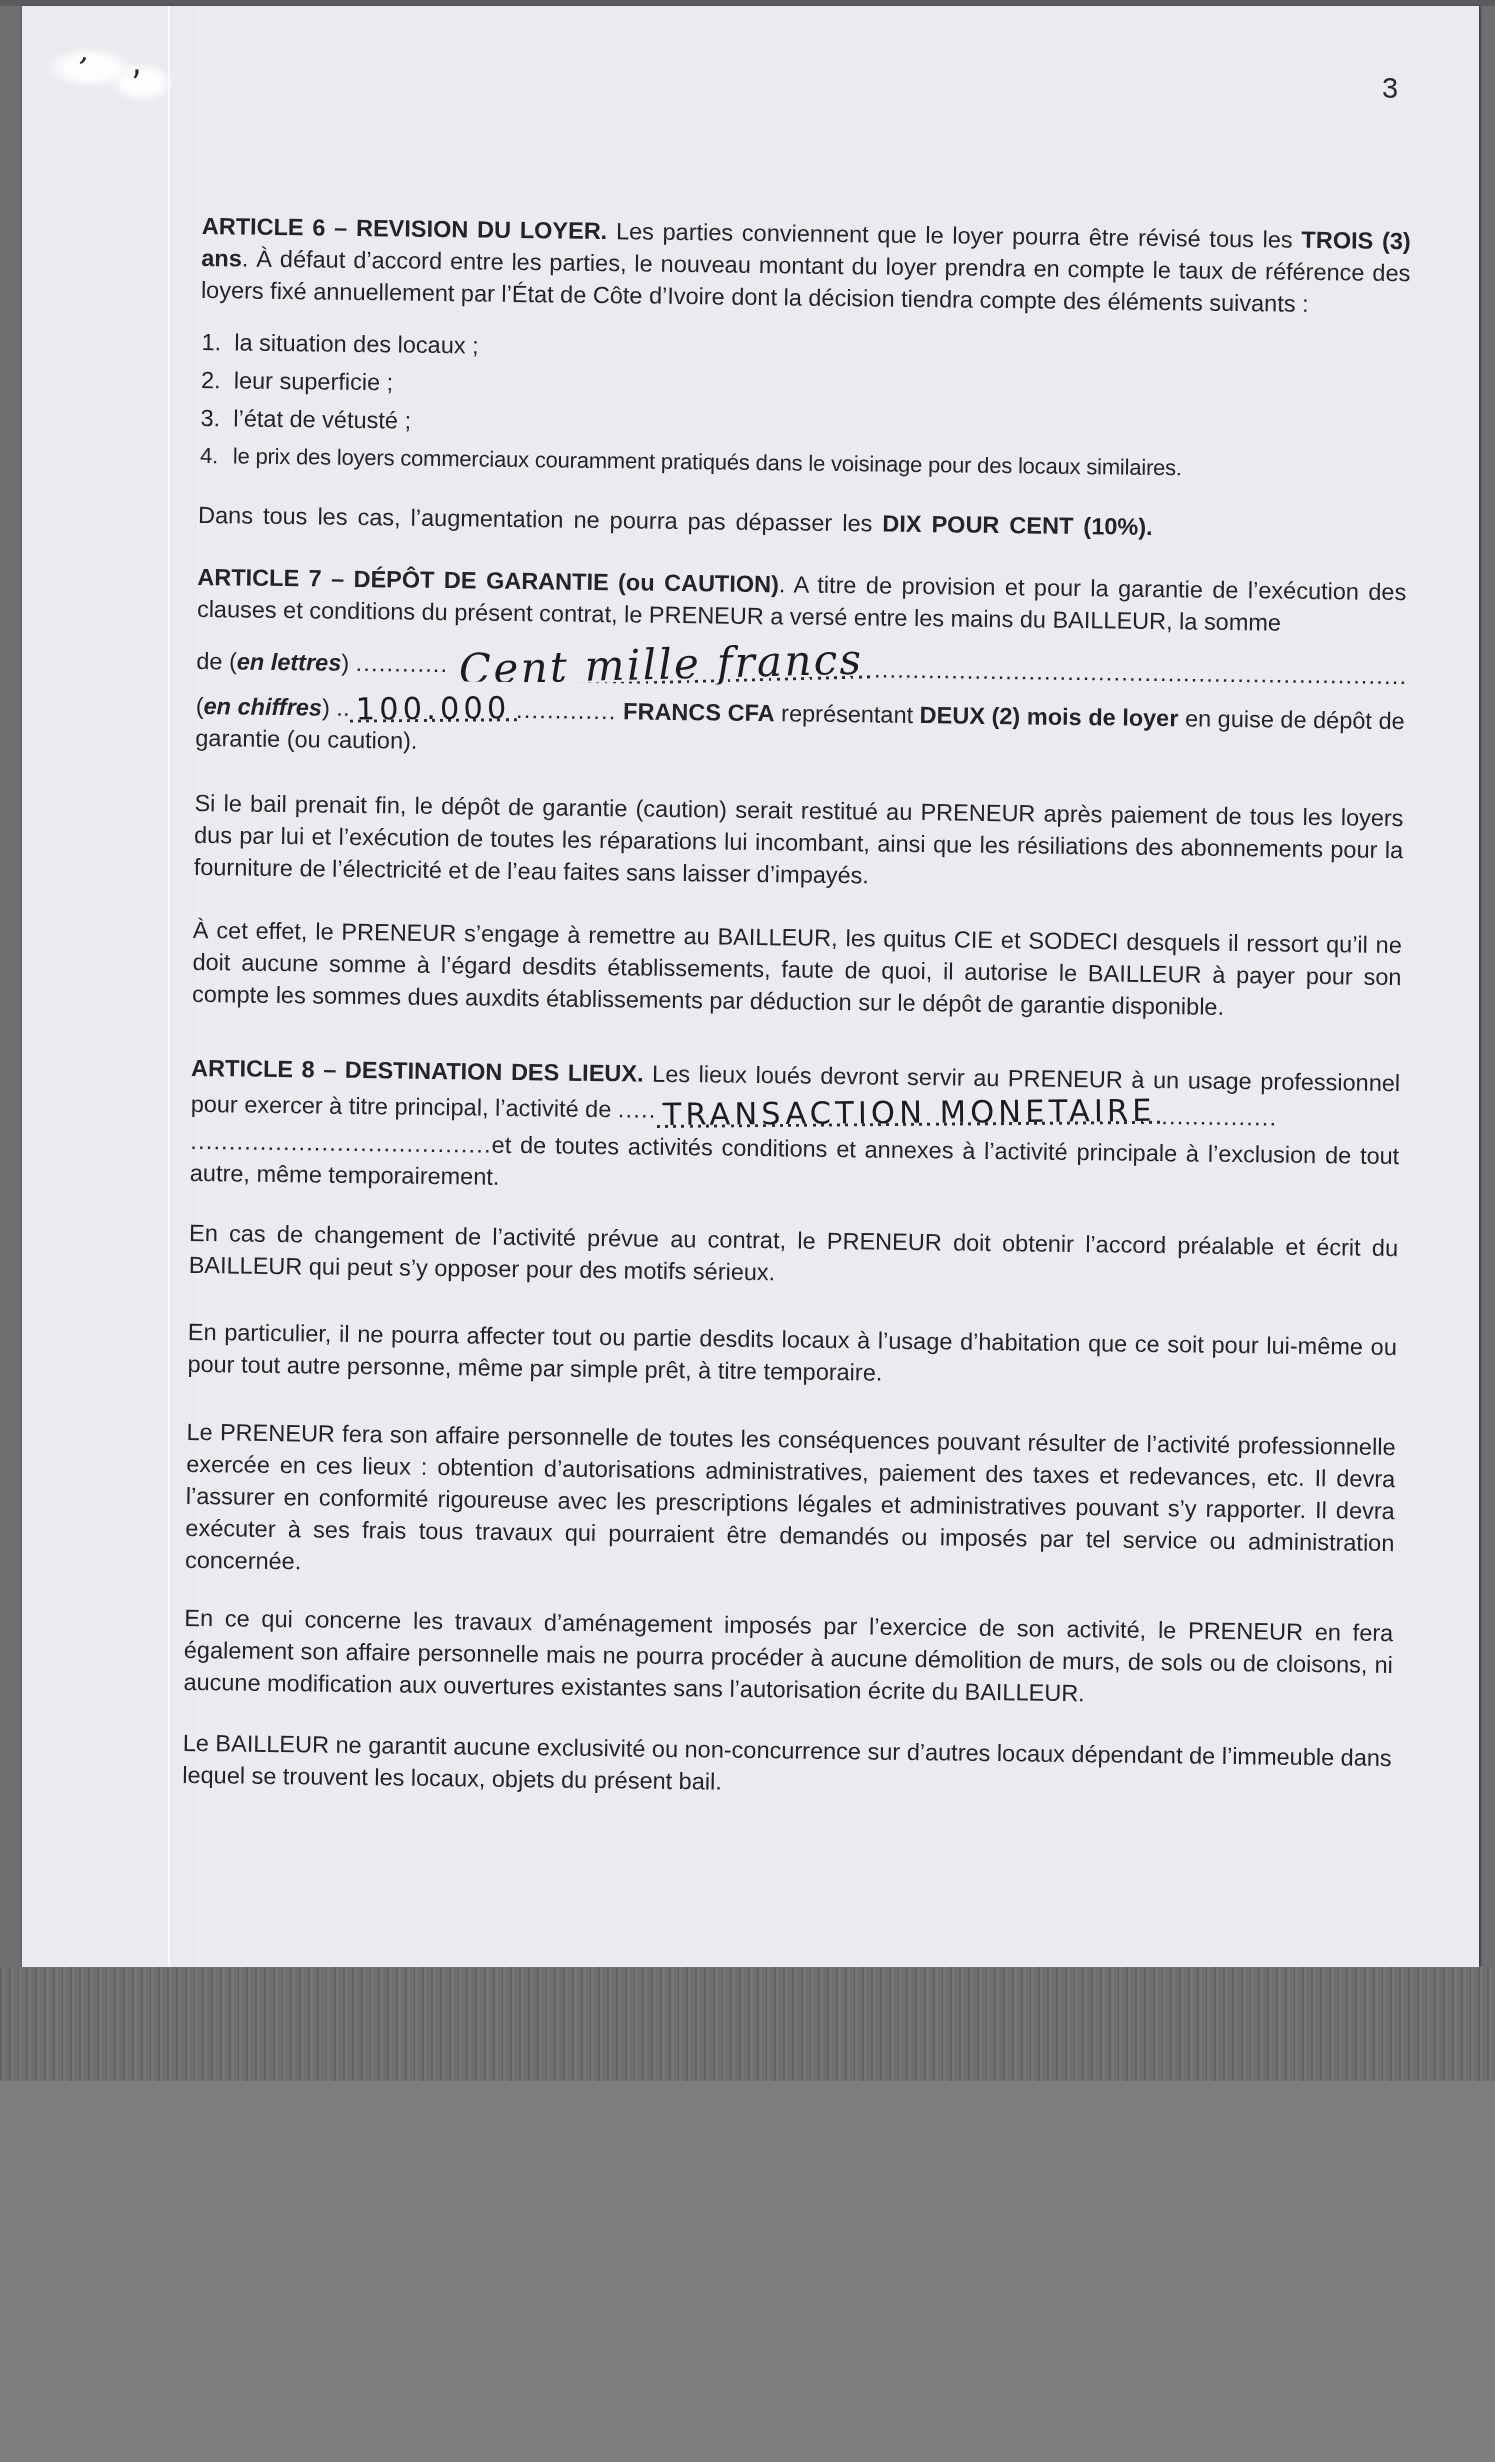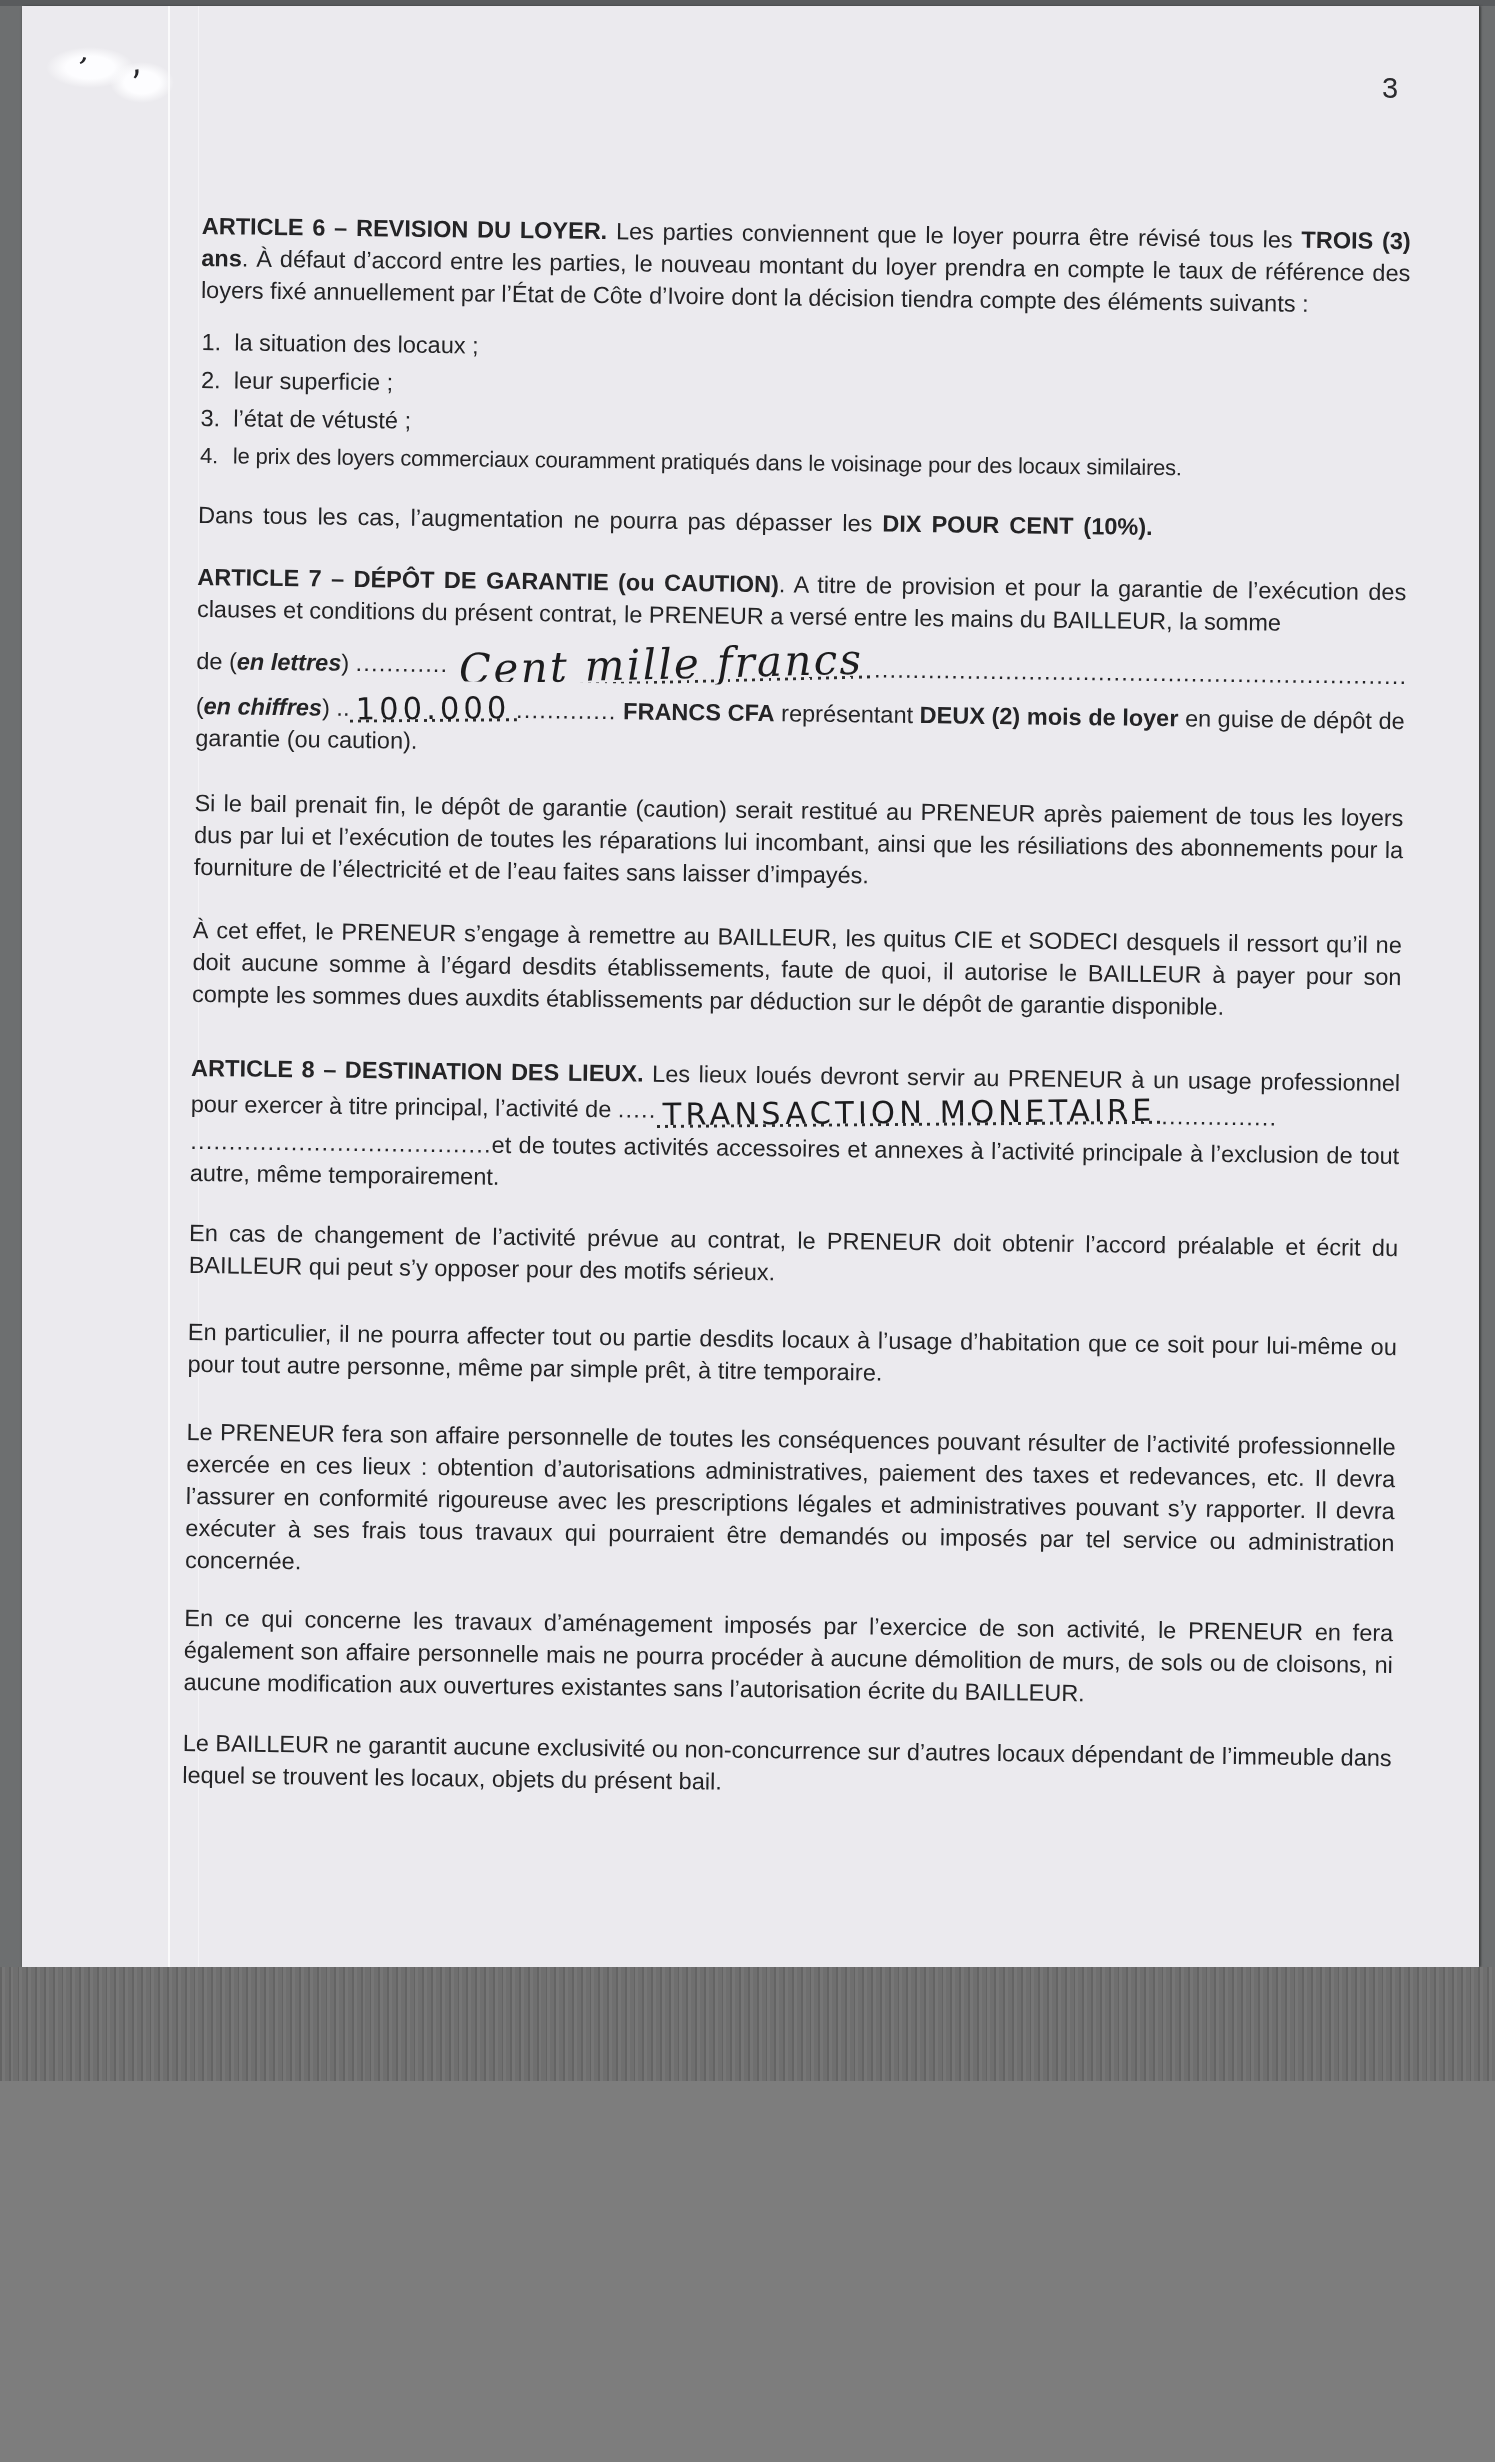--- a/index.html
+++ b/index.html
@@ -80,21 +80,21 @@
           <li data-name="list-item">l’état de vétusté ;</li>
           <li data-name="list-item">le  prix des loyers commerciaux couramment pratiqués dans le voisinage pour des locaux similaires.</li>
         </ol>
         <div class="para" data-name="augmentation-cap-paragraph"><span data-name="text-run">Dans tous les cas, l’augmentation ne pourra pas dépasser les </span><span class="bold" data-name="text-run">DIX POUR CENT (10%).</span></div>
         <div class="para" data-name="article-7-depot-garantie-paragraph"><span class="bold" data-name="text-run">ARTICLE 7 – DÉPÔT DE GARANTIE (ou CAUTION)</span><span data-name="text-run">. A titre de provision et pour la garantie de l’exécution des clauses et conditions du présent contrat, le PRENEUR a versé entre les mains du BAILLEUR, la somme</span></div>
         <div class="para line" data-name="amount-in-words-line"><span data-name="text-run">de (</span><span class="bold italic" data-name="text-run">en lettres</span><span data-name="text-run">)  </span><span class="dots" data-name="dotted-leader">............</span><span class="hw hw-cursive" data-name="handwritten-amount-in-words">Cent  mille  francs</span><span class="dots" data-name="dotted-leader">..........................................................................................</span></div>
         <div class="para" data-name="amount-in-figures-paragraph"><span data-name="text-run">(</span><span class="bold italic" data-name="text-run">en chiffres</span><span data-name="text-run">) ..</span><span class="hw hw-print" data-name="handwritten-amount-in-figures">100.000</span><span class="dots" data-name="dotted-leader">.............</span><span data-name="text-run"> </span><span class="bold" data-name="text-run">FRANCS CFA</span><span data-name="text-run"> représentant </span><span class="bold" data-name="text-run">DEUX (2) mois  de loyer</span><span data-name="text-run"> en guise de dépôt de garantie (ou caution).</span></div>
         <div class="para" data-name="restitution-depot-paragraph"><span data-name="text-run">Si le bail prenait fin, le dépôt de garantie (caution) serait restitué au PRENEUR après paiement de tous les loyers dus par lui et l’exécution de toutes les réparations lui incombant, ainsi que les résiliations des abonnements pour la fourniture de l’électricité et de l’eau faites sans laisser d’impayés.</span></div>
         <div class="para" data-name="quitus-cie-sodeci-paragraph"><span data-name="text-run">À cet effet, le PRENEUR s’engage à remettre au BAILLEUR, les quitus CIE et SODECI desquels il ressort qu’il ne doit aucune somme à l’égard desdits établissements, faute de quoi, il autorise le BAILLEUR à payer pour son compte les sommes dues auxdits établissements par déduction sur le dépôt de garantie disponible.</span></div>
         <div class="para" data-name="article-8-destination-paragraph"><span class="bold" data-name="text-run">ARTICLE 8 –  DESTINATION  DES  LIEUX.</span><span data-name="text-run"> Les lieux loués devront servir au PRENEUR à  un  usage professionnel pour exercer à titre principal, l’activité de </span><span class="dots" data-name="dotted-leader">.....</span><span class="hw hw-print" data-name="handwritten-activity">TRANSACTION   MONETAIRE</span><span class="dots" data-name="dotted-leader">...............</span></div>
-        <div class="para" data-name="activites-accessoires-paragraph"><span class="dots" data-name="dotted-leader">.......................................</span><span data-name="text-run">et de toutes activités accessoires et annexes à l’activité principale à l’exclusion de tout autre, même temporairement.</span></div>
+        <div class="para" data-name="activites-accessoires-paragraph"><span class="dots" data-name="dotted-leader">.......................................</span><span data-name="text-run">et de toutes activités conditions et annexes à l’activité principale à l’exclusion de tout autre, même temporairement.</span></div>
         <div class="para" data-name="changement-activite-paragraph"><span data-name="text-run">En cas de changement de l’activité prévue au contrat, le PRENEUR doit obtenir l’accord préalable et écrit du BAILLEUR qui peut s’y opposer pour des motifs sérieux.</span></div>
         <div class="para" data-name="usage-habitation-paragraph"><span data-name="text-run">En particulier, il ne pourra affecter tout ou partie desdits locaux à l’usage d’habitation que ce soit pour lui-même ou pour tout autre personne, même par simple prêt, à titre temporaire.</span></div>
         <div class="para" data-name="consequences-activite-paragraph"><span data-name="text-run">Le PRENEUR fera son affaire personnelle de toutes les conséquences pouvant résulter de l’activité professionnelle exercée en ces lieux : obtention d’autorisations administratives, paiement des taxes et redevances, etc. Il devra l’assurer en conformité rigoureuse avec les prescriptions légales et administratives pouvant s’y rapporter. Il devra exécuter à ses frais tous travaux qui pourraient être demandés ou imposés par tel service ou administration concernée.</span></div>
         <div class="para" data-name="travaux-amenagement-paragraph"><span data-name="text-run">En ce qui concerne les travaux d’aménagement imposés par l’exercice de son activité, le PRENEUR en fera également son affaire personnelle mais ne pourra procéder à aucune démolition de murs, de sols ou de cloisons, ni aucune modification aux ouvertures existantes sans l’autorisation écrite du BAILLEUR.</span></div>
         <div class="para" data-name="non-exclusivite-paragraph"><span data-name="text-run">Le BAILLEUR ne garantit aucune exclusivité ou non-concurrence sur d’autres locaux dépendant de l’immeuble dans lequel se trouvent les locaux, objets du présent bail.</span></div>
       </div>
   </div>
 
   <div class="scan-band" data-name="scanner-background-band"></div>
   <div class="scan-flat" data-name="scanner-background"></div>

